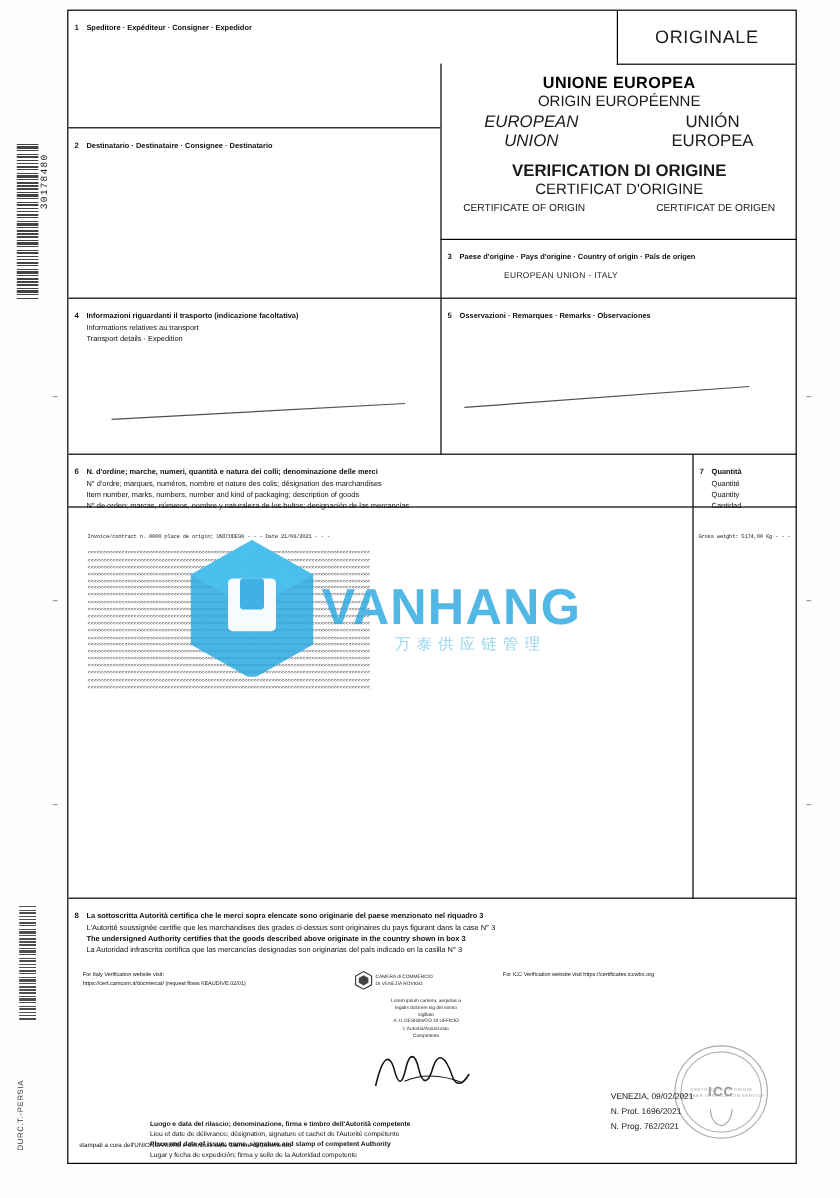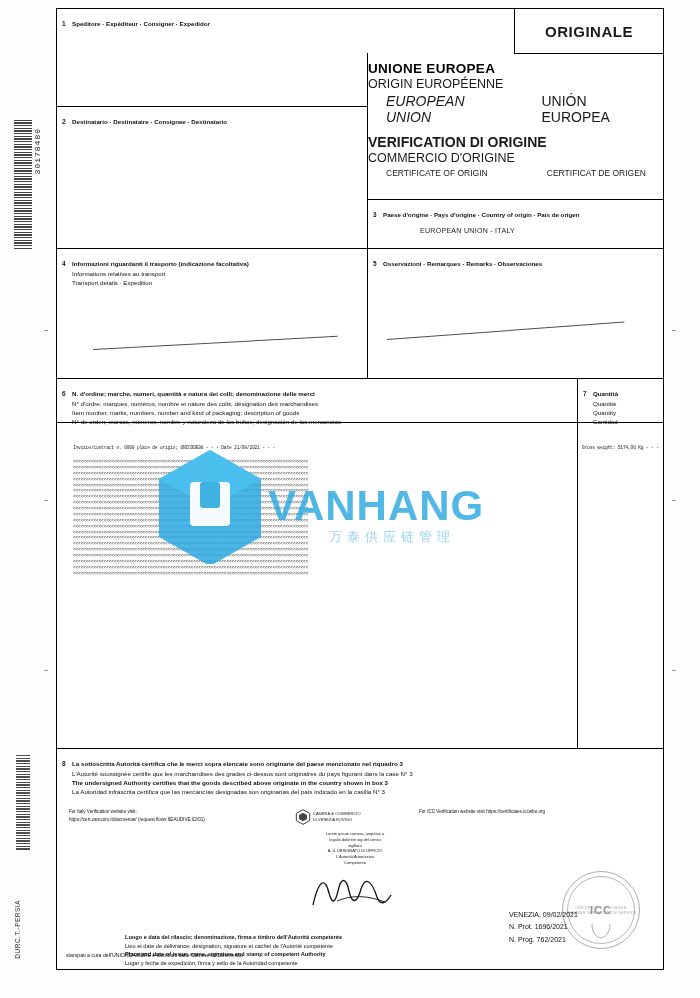--- a/index.html
+++ b/index.html
@@ -120,33 +120,33 @@
     right: 0;
     top: 0;
     width: 148px;
     height: 44px;
     border-left: 1px solid #000;
     border-bottom: 1px solid #000;
     display: flex;
     align-items: center;
     justify-content: center;
     font-size: 15px;
-    font-weight: bold;
+    font-weight: normal;
     letter-spacing: .5px;
   }
 
   
   .eu-block {
     position: absolute;
     left: 310px;
     top: 44px;
     width: 297px;
     height: 146px;
     border-left: 1px solid #000;
-    text-align: left;
+    text-align: center;
     padding-top: 8px;
     box-sizing: border-box;
   }
   .eu1 { font-size: 13.5px; font-weight: bold; letter-spacing: .3px; color: #000; }
   .eu2 { font-size: 12.5px; margin-top: 1px; }
   .eu3 { font-size: 14px; font-style: italic; margin-top: 3px; }
   .eu3 span.r { font-style: normal; margin-left: 42px; }
   .eu-row {
     display: flex;
     justify-content: space-between;
@@ -326,21 +326,21 @@
     </div>
 
     <div class="eu-block">
       <div class="eu1">UNIONE EUROPEA</div>
       <div class="eu2">ORIGIN EUROPÉENNE</div>
       <div class="eu-row eu3">
         <span>EUROPEAN UNION</span>
         <span class="r">UNIÓN EUROPEA</span>
       </div>
       <div class="cert1">VERIFICATION DI ORIGINE</div>
-      <div class="cert2">COMMERCIO D'ORIGINE</div>
+      <div class="cert2">CERTIFICAT D'ORIGINE</div>
       <div class="eu-row cert3">
         <span>CERTIFICATE OF ORIGIN</span>
         <span>CERTIFICAT DE ORIGEN</span>
       </div>
     </div>
 
     <div class="cell" style="left:310px; top:190px; width:297px; height:50px; border-left:1px solid #000; border-top:1px solid #000; border-bottom:1px solid #000;">
       <div class="hdr-line">
         <span class="num">3</span><span class="lbl" style="font-weight:bold;">Paese d'origine · Pays d'origine · Country of origin · País de origen</span>
       </div>

